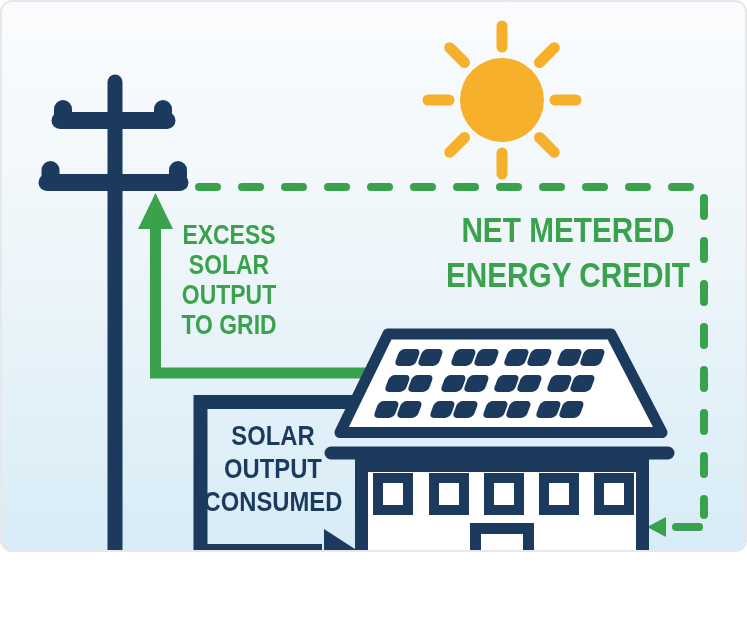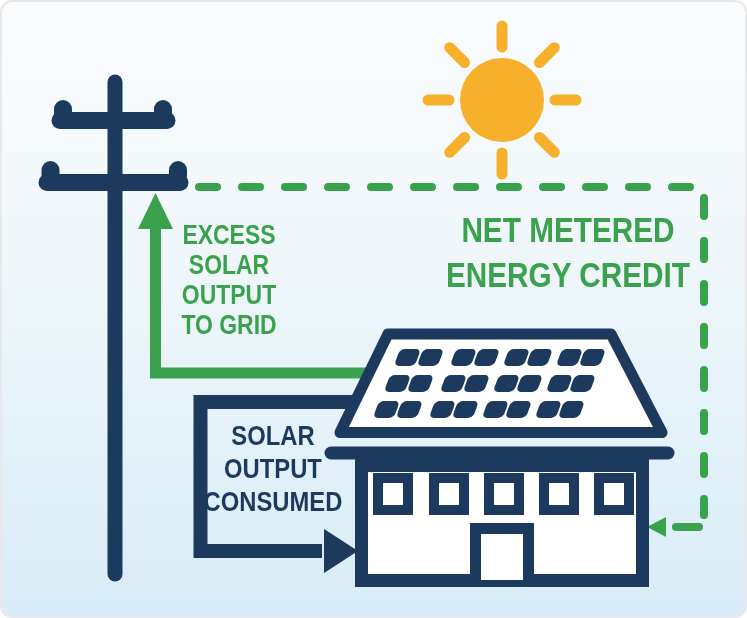--- a/index.html
+++ b/index.html
@@ -1,18 +1,18 @@
 <!DOCTYPE html>
 <html><head>
 <meta charset="utf-8">
 <style>
   html,body{margin:0;padding:0;background:#fff;}
   .stage{
     position:relative;
-    width:747px;height:618px;
+    width:747px;height:552px;
     box-sizing:border-box;
     border:2px solid var(--card-border,#e7e8ea);
     border-radius:12px;
     overflow:hidden;
     background:linear-gradient(180deg,var(--bg-top,#fbfcfe) 0%, #eef6fa 45%, var(--bg-bottom,#d8ecf7) 100%);
     font-family:"Liberation Sans","DejaVu Sans",sans-serif;
   }
   svg.diagram{position:absolute;left:0;top:0;width:747px;height:618px;}
   .f-navy{fill:var(--navy,#1b3a5e);}
   .s-navy{stroke:var(--navy,#1b3a5e);fill:none;}

